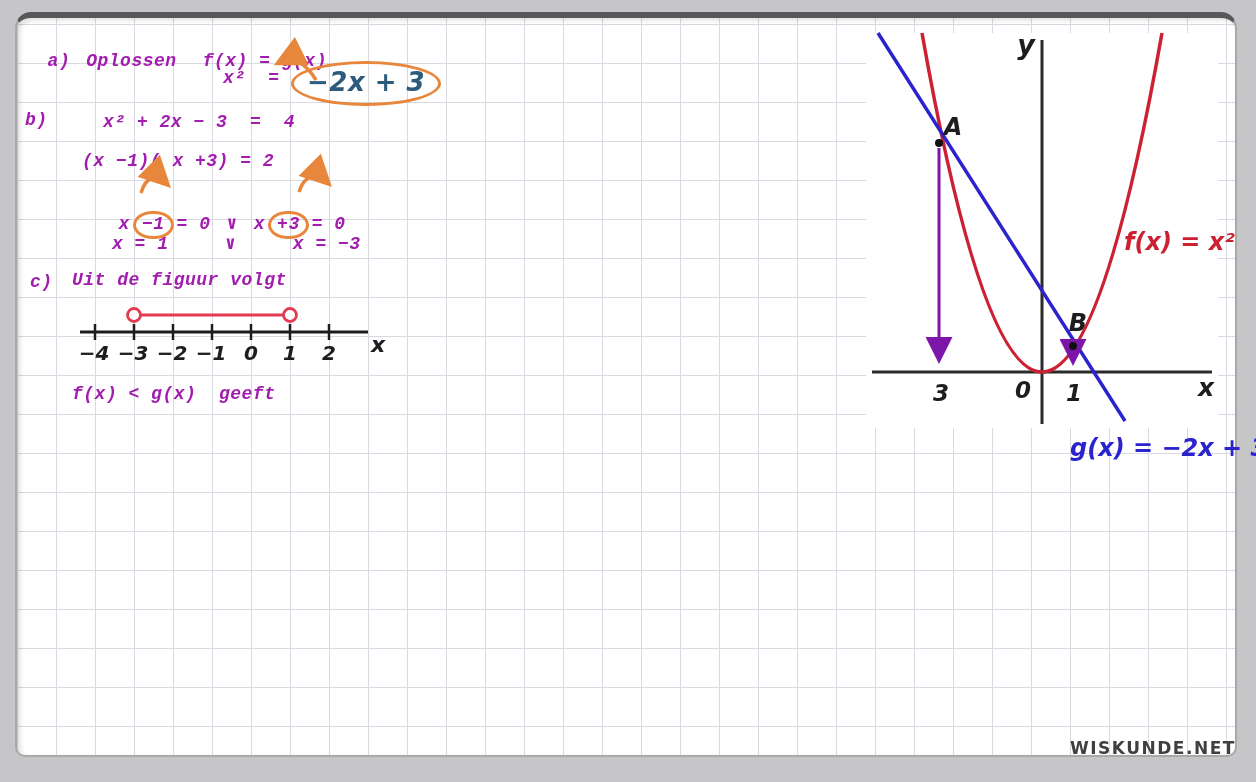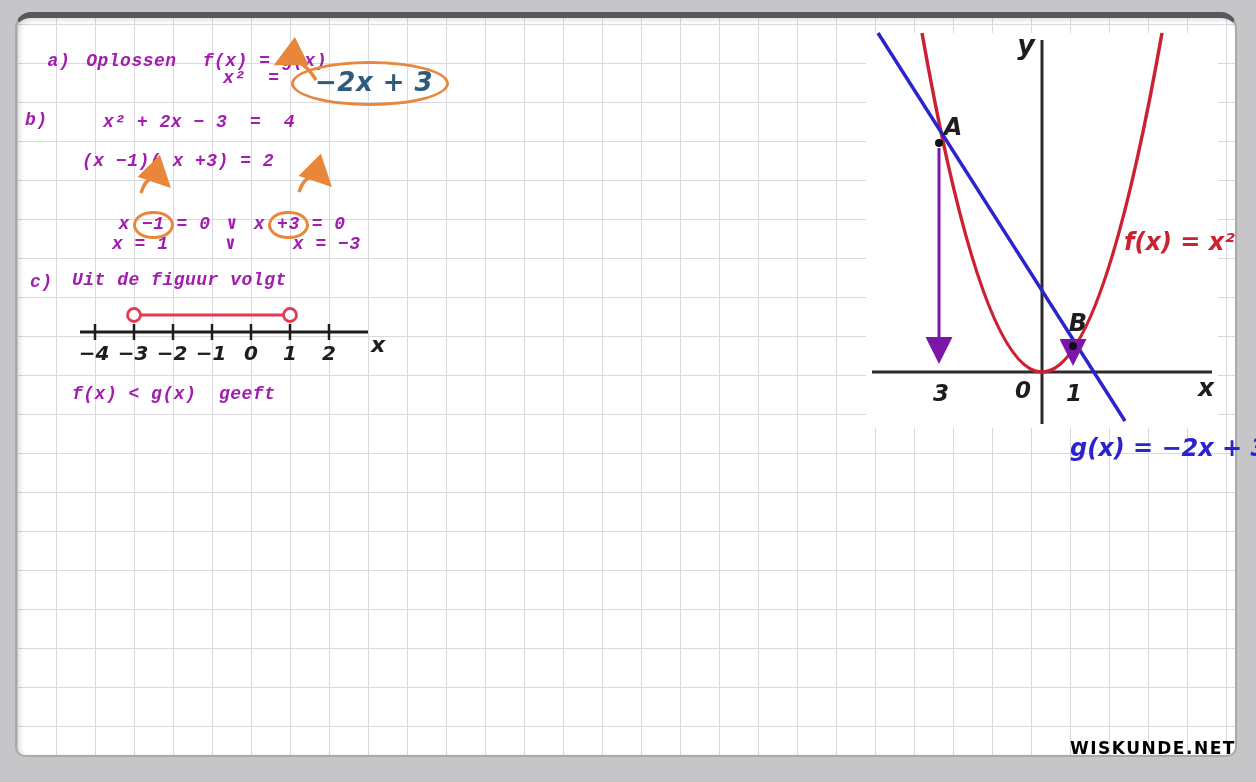--- a/index.html
+++ b/index.html
@@ -35,29 +35,29 @@
     display:inline-block;border:3px solid #e8863b;border-radius:50%;
     padding:0px 6px 2px;margin:0 3px;
   }
   .ellipse{
     position:absolute;left:291px;top:61px;
     border:3px solid #e8863b;border-radius:50%;
     padding:3px 13px 6px;z-index:2;
   }
   .ellipse span{
     font-family:"DejaVu Sans",sans-serif;font-style:italic;font-weight:700;
-    color:#2d5b7c;font-size:26px;letter-spacing:0.5px;white-space:pre;margin-left:8px;
+    color:#2d5b7c;font-size:26px;letter-spacing:0.5px;white-space:pre;
   }
   .overlay{position:absolute;left:0;top:0;width:1256px;height:782px;z-index:3;pointer-events:none;}
   .gsvg{position:absolute;left:860px;top:20px;z-index:1;}
   .nlsvg{position:absolute;left:75px;top:298px;z-index:2;}
   .watermark{
     position:absolute;left:1070px;top:738px;z-index:2;
     font-family:"DejaVu Sans",sans-serif;font-weight:700;
-    font-size:17px;letter-spacing:1.5px;color:#000000;
+    font-size:17px;letter-spacing:1.5px;color:#404040;
   }
   svg text{
     font-family:"DejaVu Sans",sans-serif;
     font-style:italic;font-weight:700;
   }
 </style>
 </head>
 <body>
 
 <div class="page"></div>

